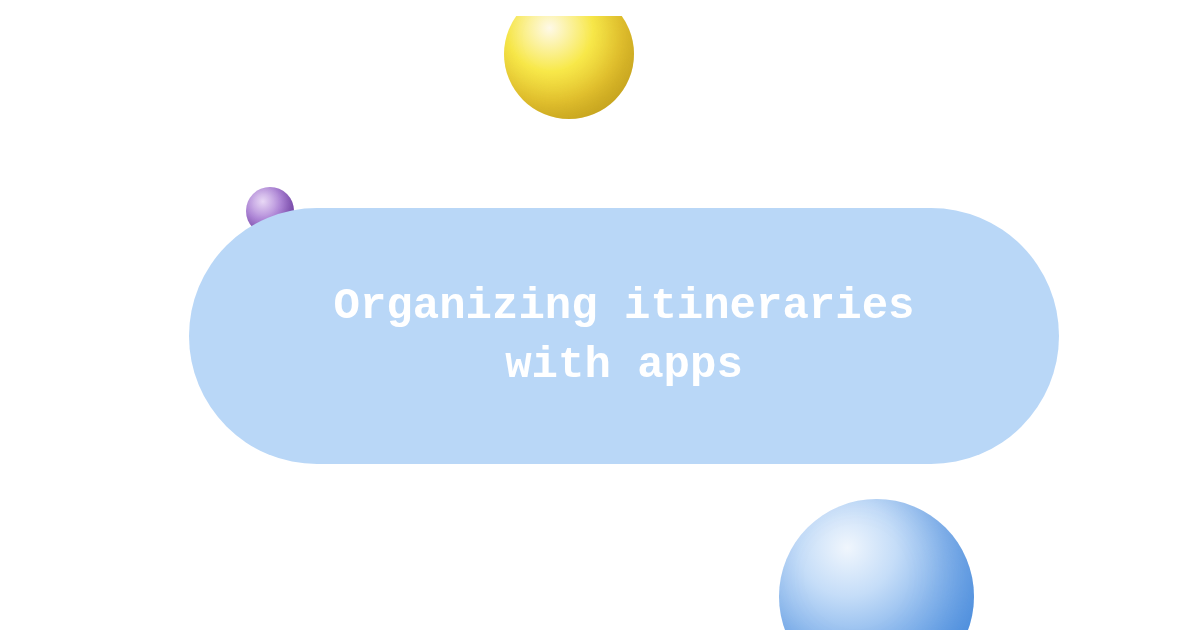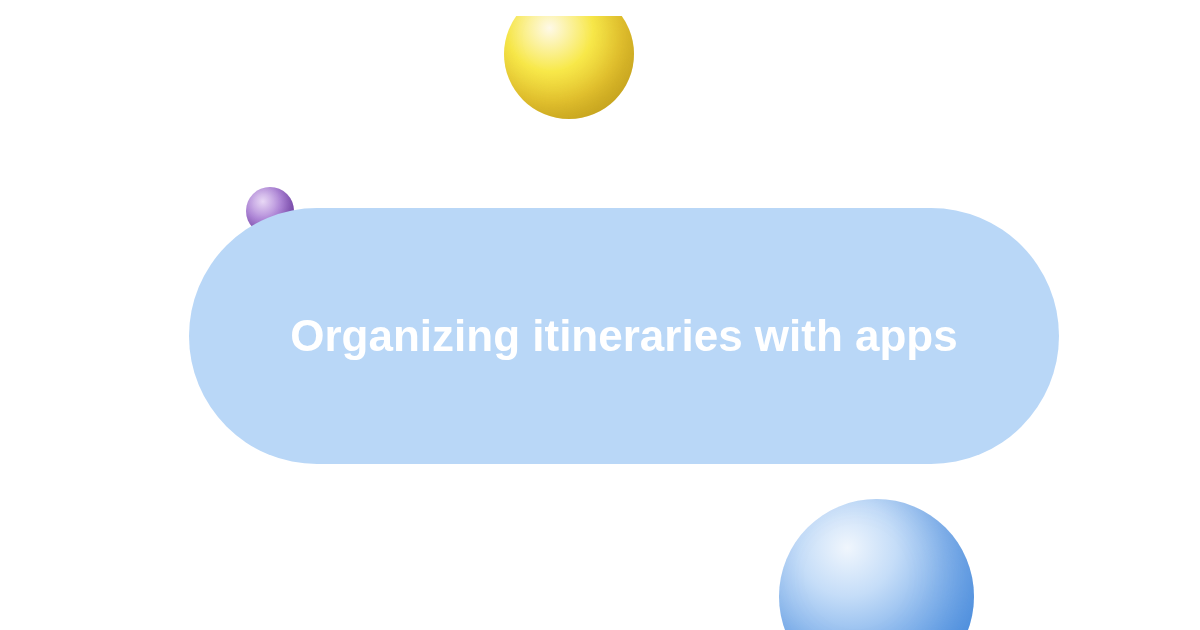--- a/index.html
+++ b/index.html
@@ -1,18 +1,19 @@
 <!DOCTYPE html>
 <html><head>
   <meta charset="utf-8">
   <style>
     * {
       margin: 8px;
       padding: 0;
       box-sizing: border-box;
+      font-family: Liberation Mono, monospace;
     }
     body {
       width: 1200px;
       height: 630px;
       background: #ffffff;
       position: relative;
       overflow: hidden;
       font-family: 'Segoe UI', -apple-system, BlinkMacSystemFont, sans-serif;
     }
     .sphere-yellow {

